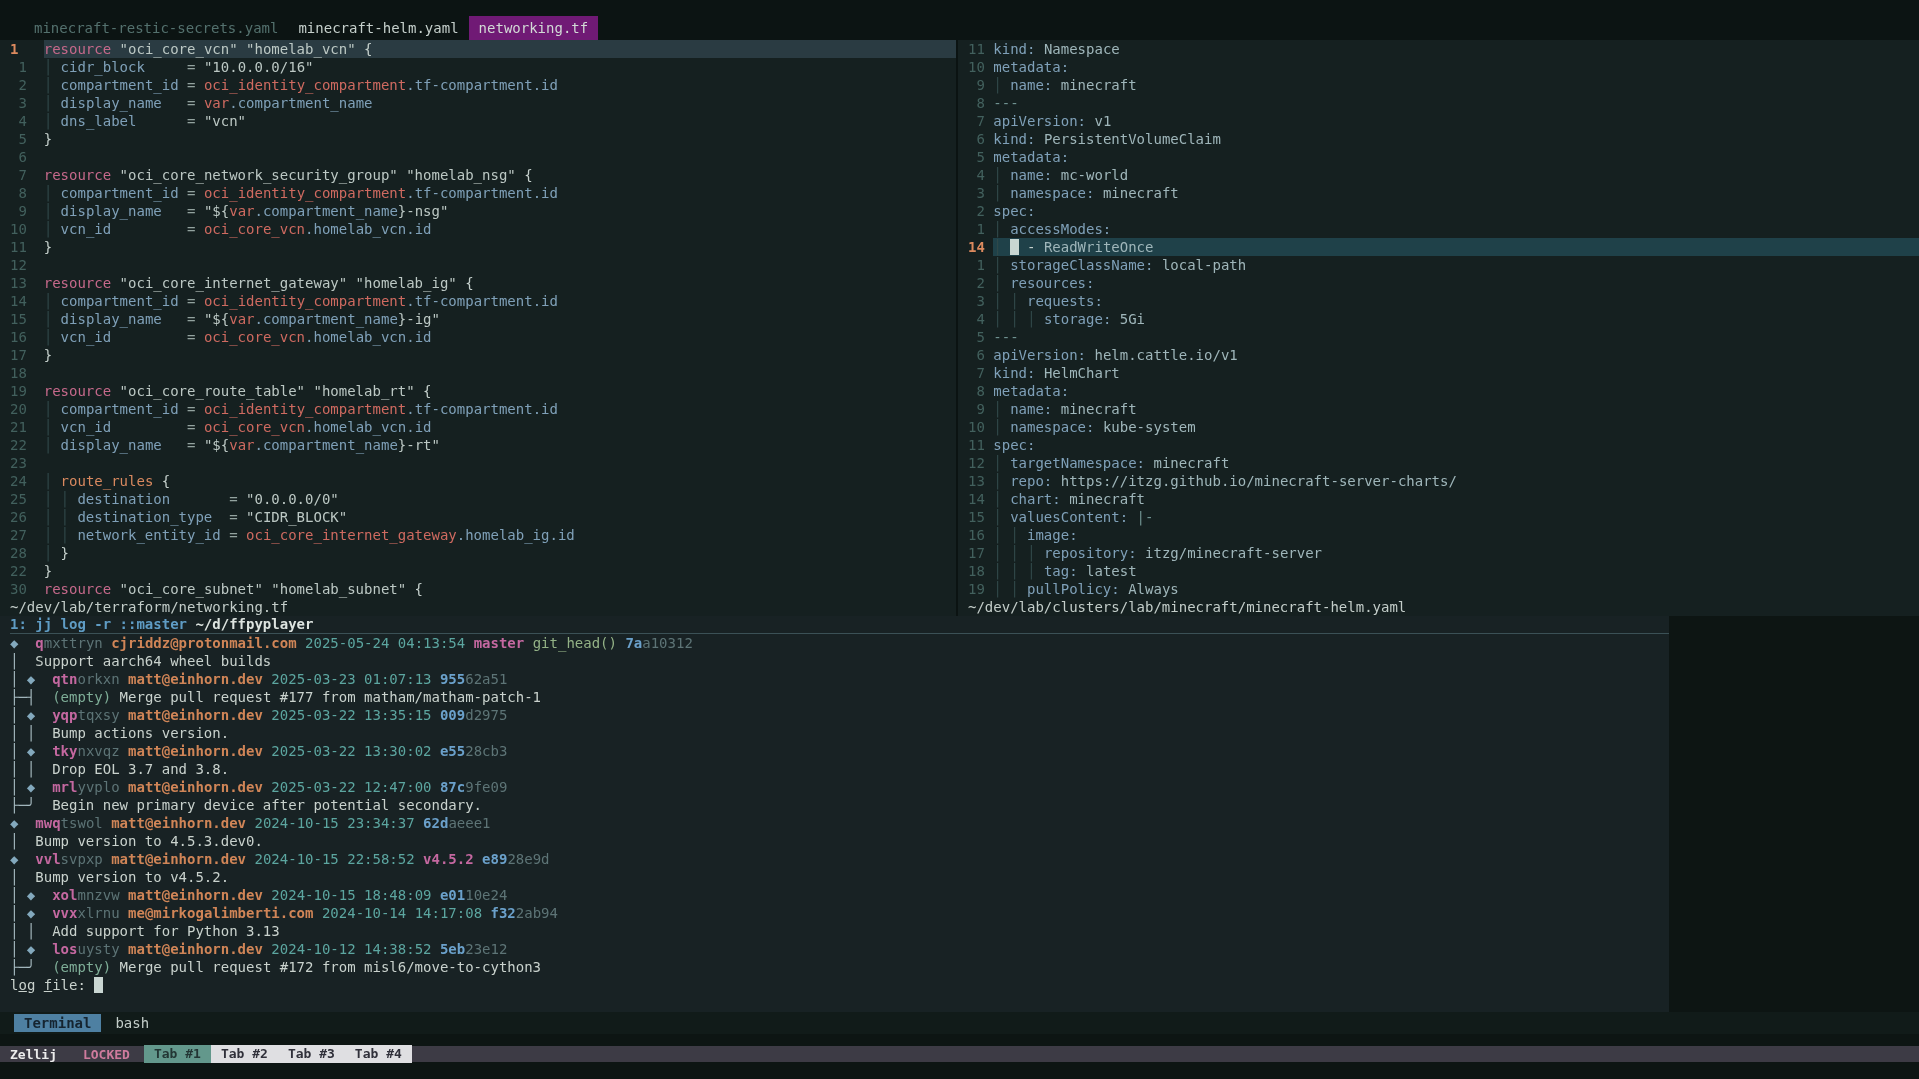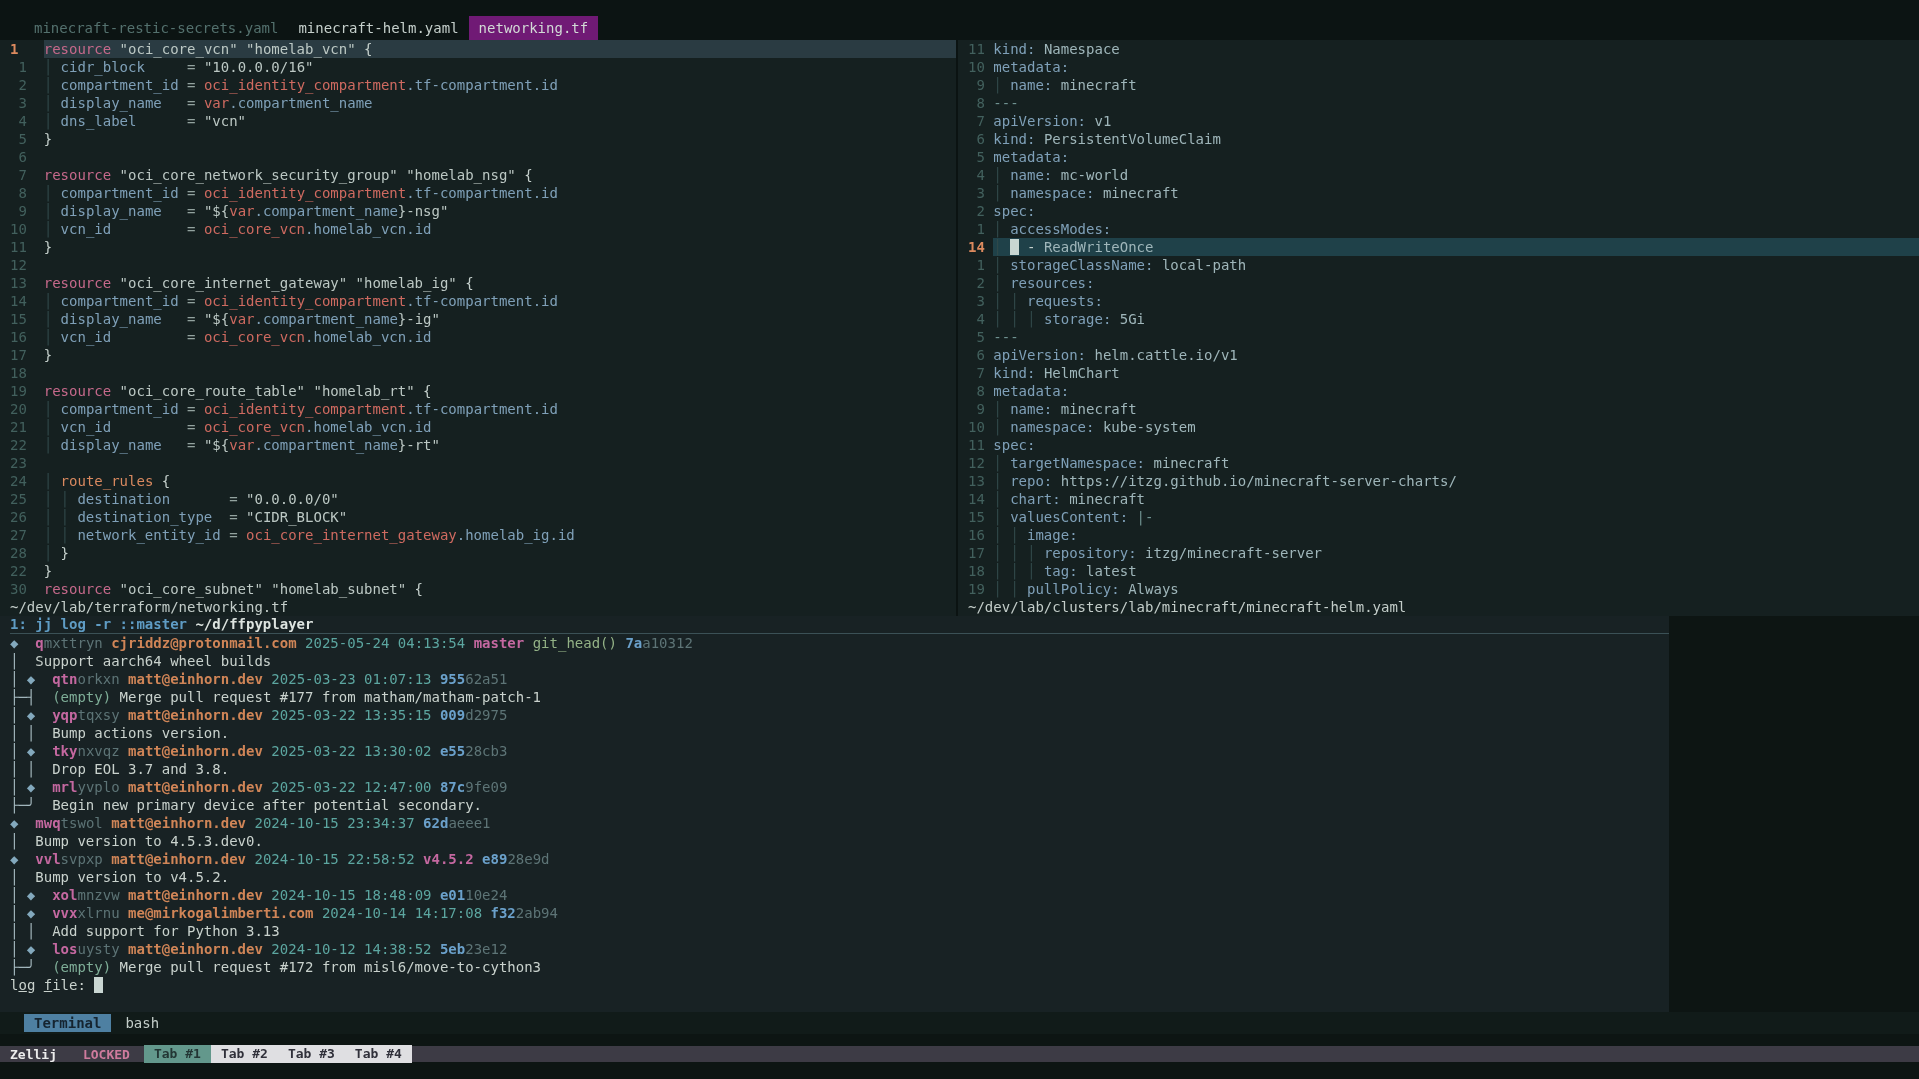--- a/index.html
+++ b/index.html
@@ -29,21 +29,21 @@
   .hlR { background:#1f4149; }
   .estatus { position:absolute; height:18px; line-height:18px; color:#c3cdc9; white-space:pre; }
   #status-left  { left:10px;  top:598px; }
   #status-right { left:968px; top:598px; }
   
   #terminal { position:absolute; left:0; top:616px; width:1669px; height:396px; background:#182224; padding-left:10px; }
   .trow { height:18px; line-height:18px; white-space:pre; }
   #term-title { height:18px; line-height:17px; white-space:pre; border-bottom:1px solid #3b5156; margin-right:0; }
   
   #termbar { position:absolute; left:0; top:1012px; width:1919px; height:22px; background:#111b19;
-    display:flex; align-items:center; padding-left:24px; }
+    display:flex; align-items:center; padding-left:14px; }
   #termchip { background:#4e80a2; color:#152430; font-weight:bold; padding:1px 10px; white-space:pre; }
   #shell-label { margin-left:14px; color:#c3cdc9; }
   
   #zellijbar { position:absolute; left:0; top:1046px; width:1919px; height:16px; background:#3d3b45;
     display:flex; align-items:center; font-size:13px; font-weight:bold; padding-left:10px; }
   #zellij-app { color:#ececec; margin-right:26px; white-space:pre; }
   #zellij-mode { color:#ce7b9d; margin-right:14px; white-space:pre; }
   .ztab { height:18px; line-height:18px; padding:0 10px; white-space:pre; cursor:default; }
   .ztab.active { background:#63988c; color:#233634; }
   .ztab.idle   { background:#dfdfe2; color:#30303a; }

